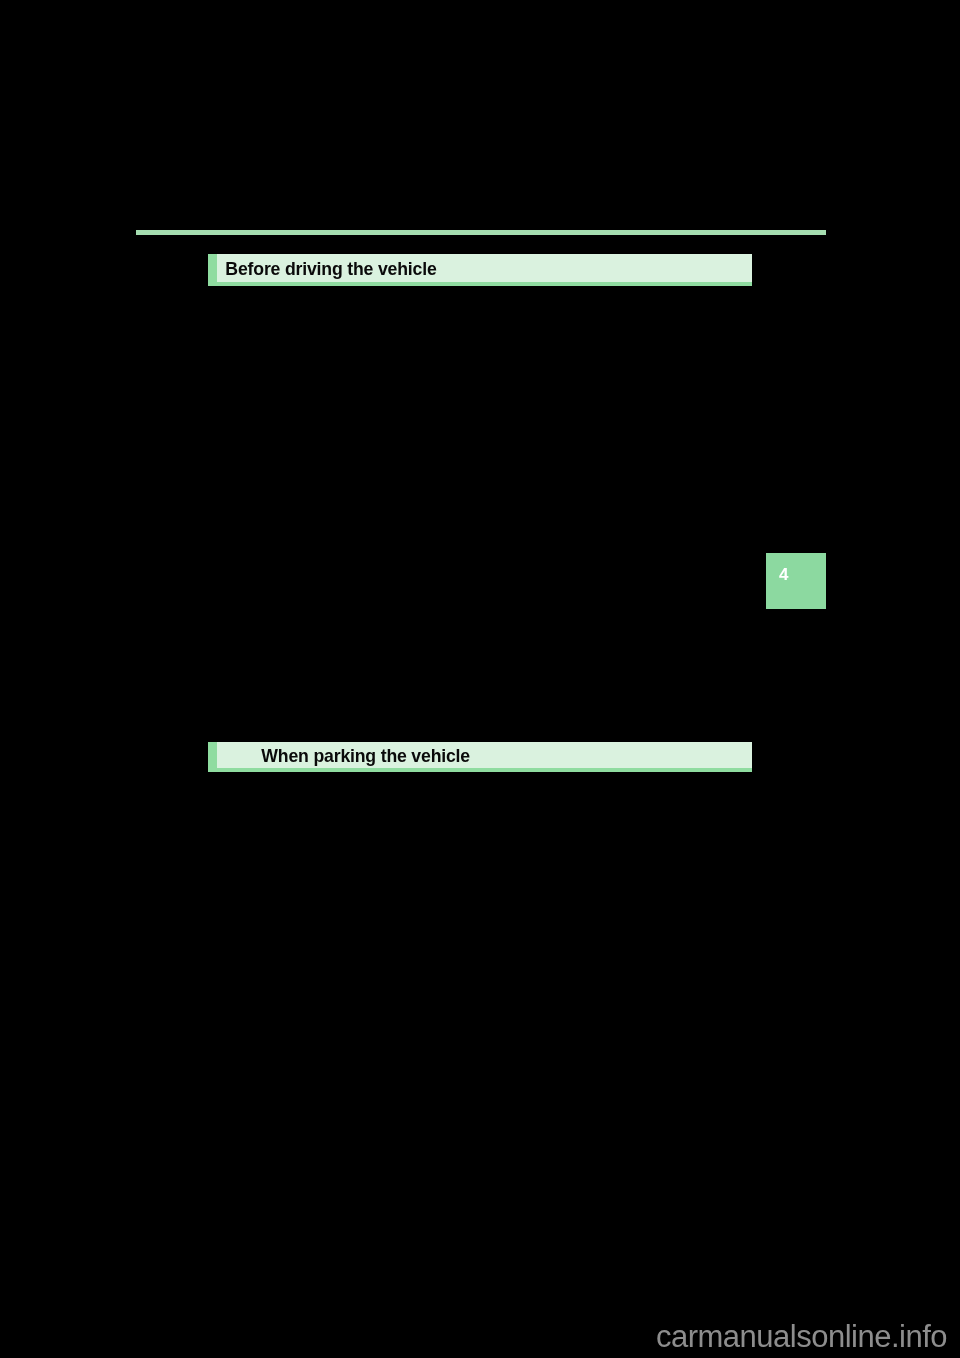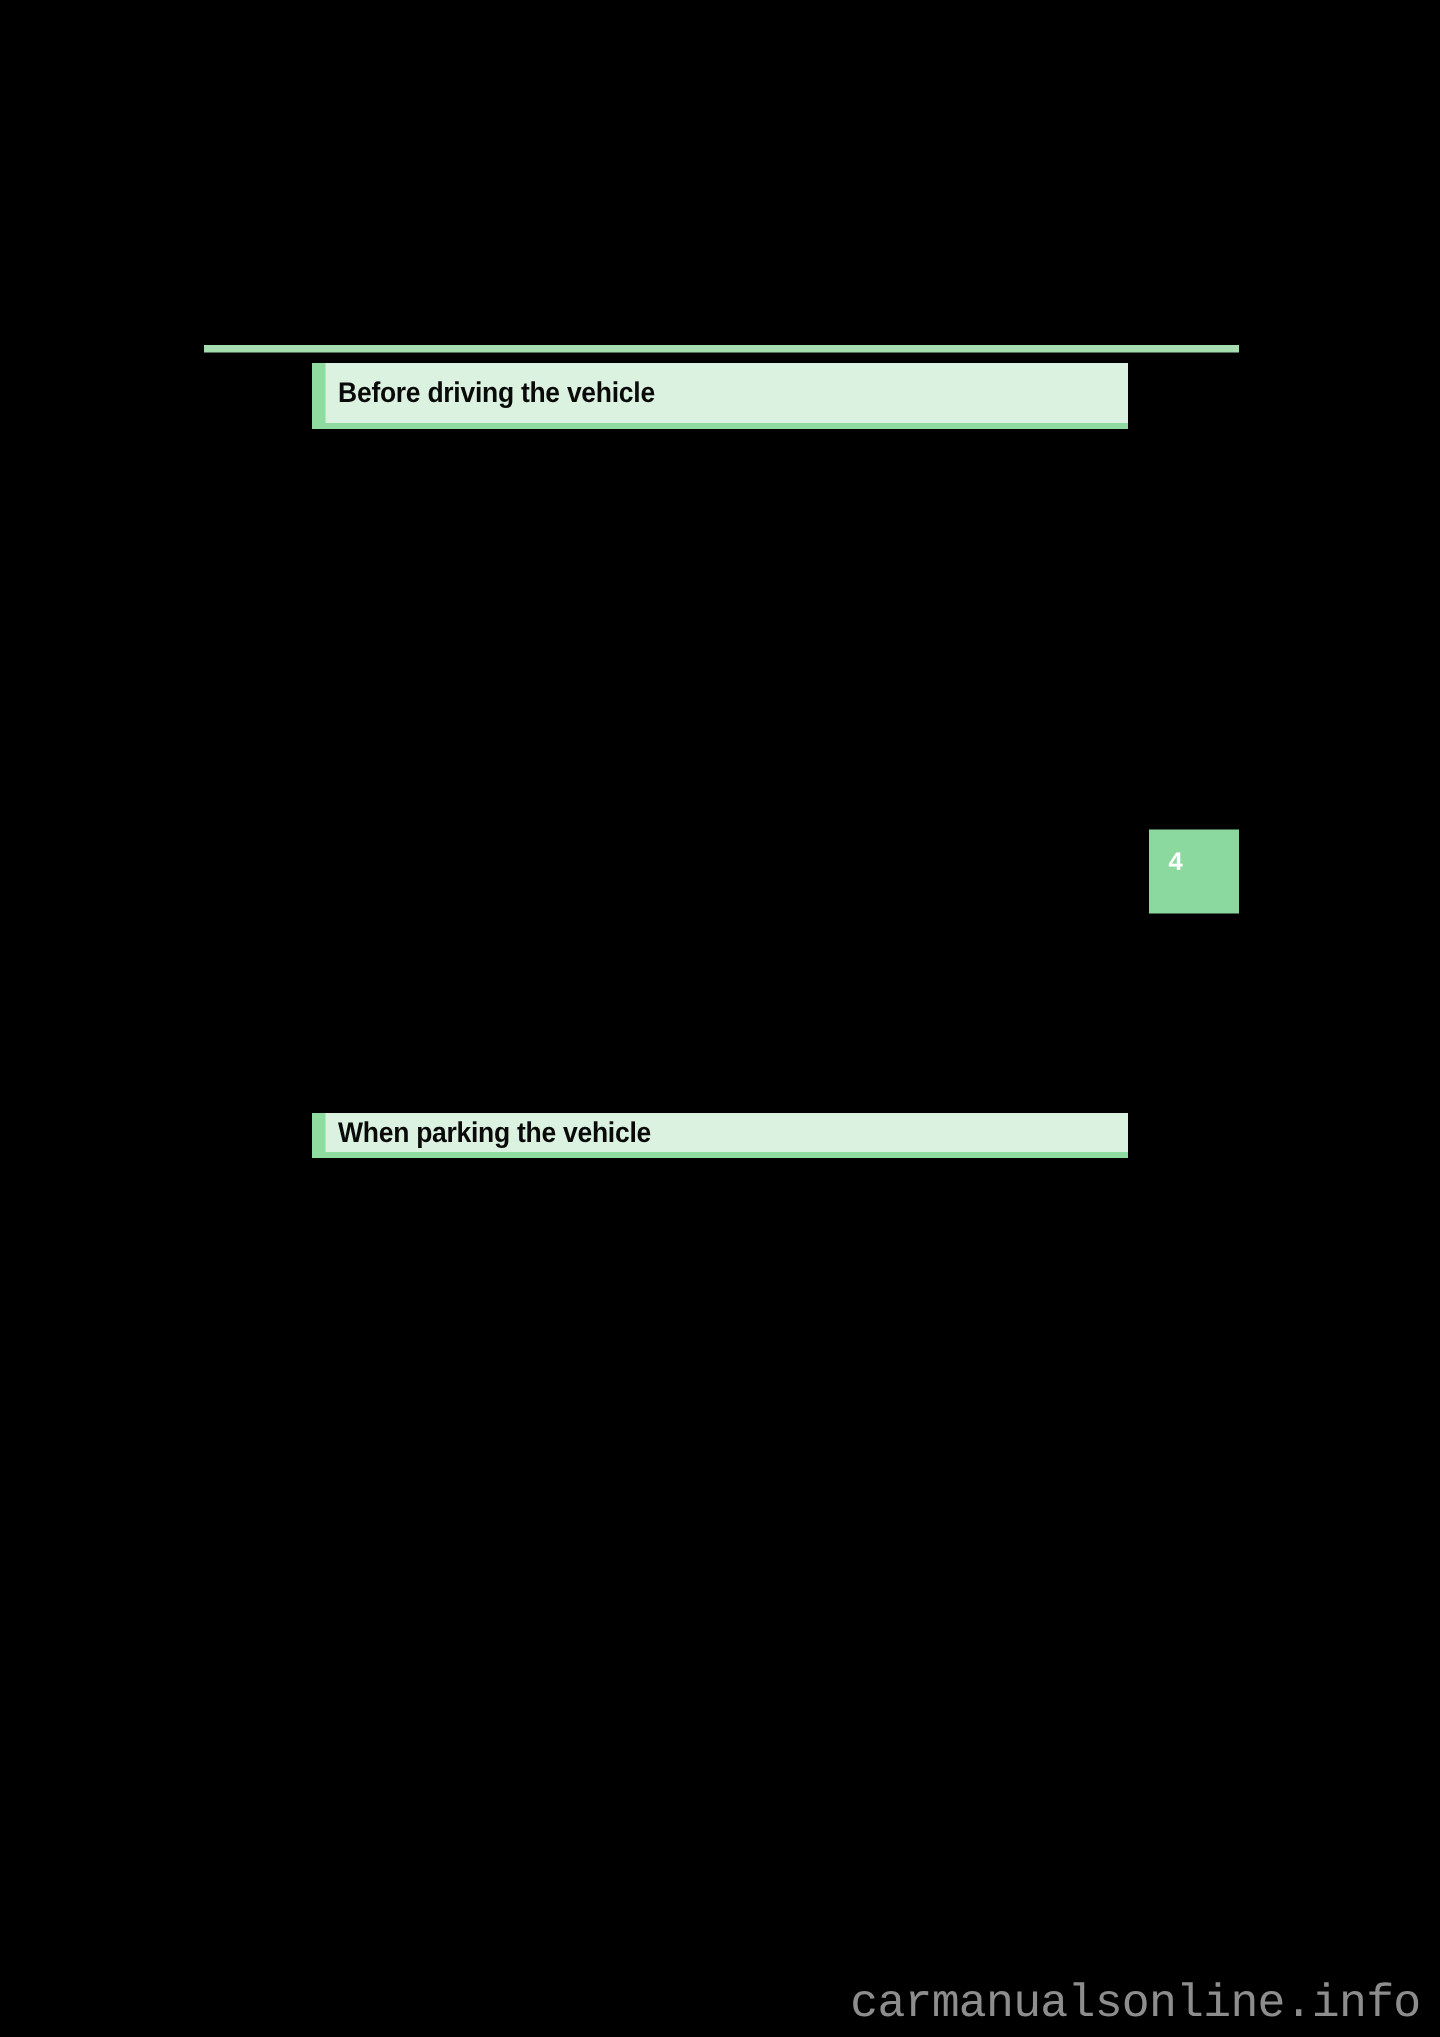--- a/index.html
+++ b/index.html
@@ -48,23 +48,23 @@
     font-weight: bold;
     letter-spacing: -0.2px;
     color: #0a0a0a;
     padding-left: 9px;
     line-height: 1;
     transform: scaleX(0.93);
     transform-origin: left center;
     white-space: nowrap;
   }
 
-  .sh-0 { top: 242px; height: 44px; }
+  .sh-0 { top: 254px; height: 32px; }
   .sh-1 { top: 632px; height: 30px; }
-  .sh-2 { top: 742px; height: 30px; }
+  .sh-2 { top: 742px; height: 30px; padding-left: 36px; }
 
   
   .body-block {
     position: absolute;
     left: 208px;
     width: 560px;
     color: #000000;
     font-size: 13px;
     line-height: 18px;
     white-space: pre-line;
@@ -94,21 +94,21 @@
     margin-left: 13px;
     margin-top: 13px;
   }
 
   
   .watermark {
     position: absolute;
     right: 13px;
     bottom: 6px;
     color: #8d8d8d;
-    font-family: Liberation Mono, monospace;
+    font-family: Liberation Sans, sans-serif;
     font-size: 31px;
     letter-spacing: -0.5px;
     line-height: 1;
     white-space: nowrap;
   }
 </style>
 </head>
 <body>
 
 <div class="page">

